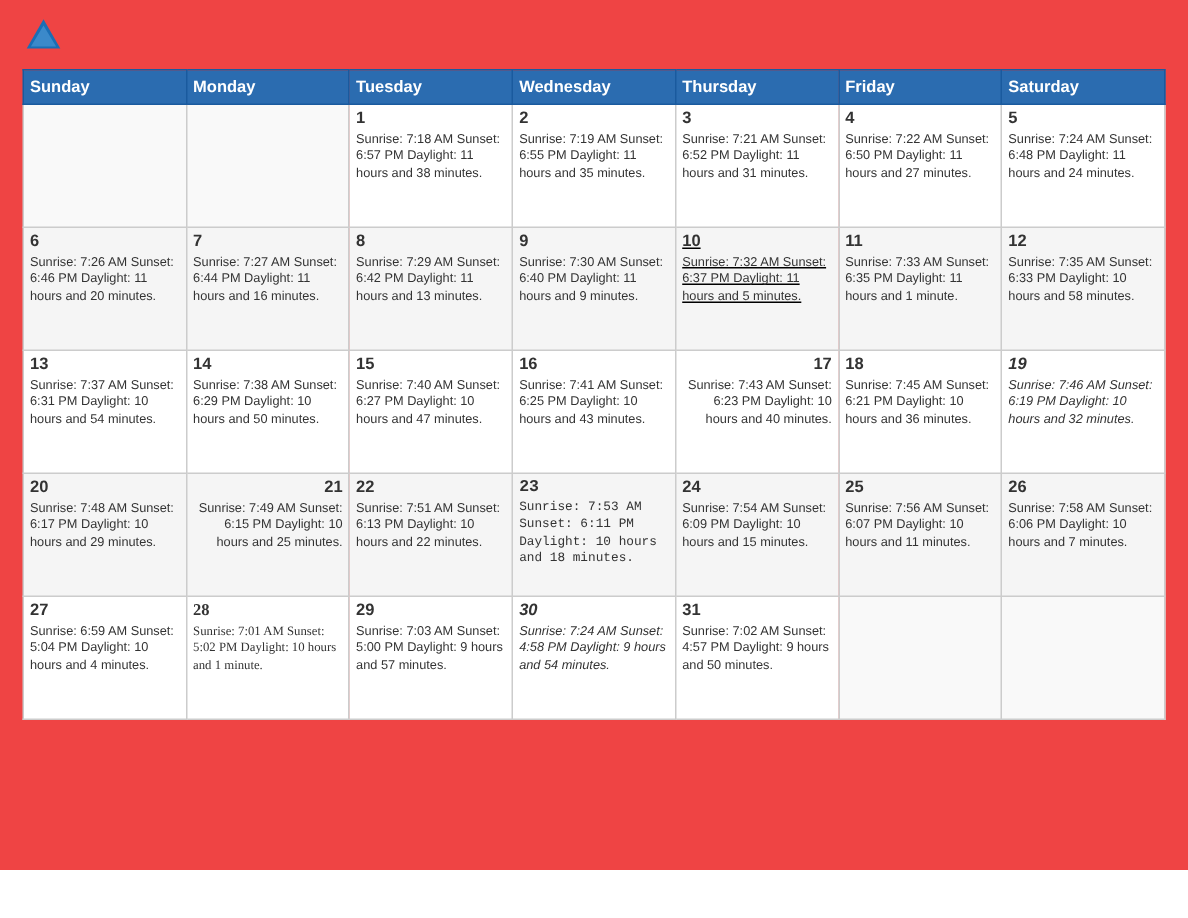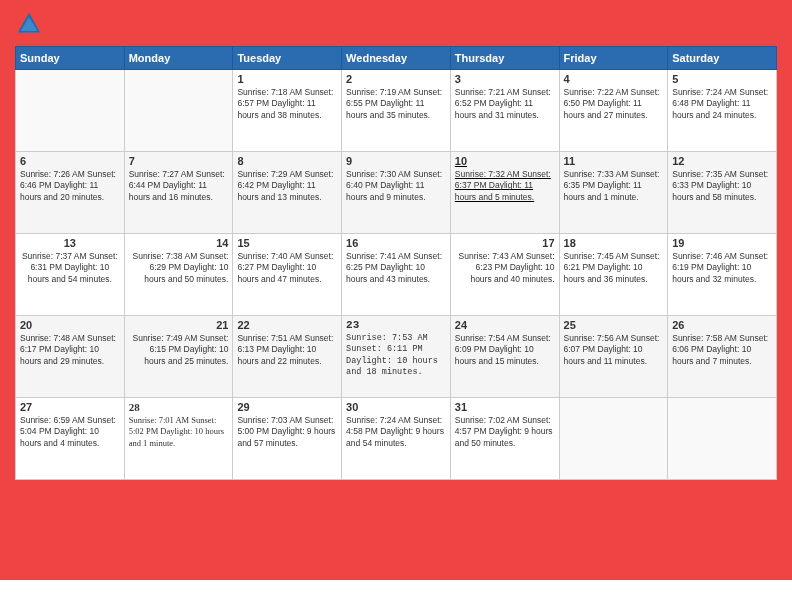--- a/index.html
+++ b/index.html
@@ -209,27 +209,27 @@
 Daylight: 11 hours and 1 minute.</div>
           </td>
           <td style="background: rgb(245, 245, 245); margin-top: 48px;">
             <span class="day-num">12</span>
             <div class="day-info">Sunrise: 7:35 AM
 Sunset: 6:33 PM
 Daylight: 10 hours and 58 minutes.</div>
           </td>
         </tr>
         <tr>
-          <td style="background: rgb(255, 255, 255); text-align: center;">
+          <td style="background: rgb(255, 255, 255);">
             <span class="day-num">13</span>
             <div class="day-info">Sunrise: 7:37 AM
 Sunset: 6:31 PM
 Daylight: 10 hours and 54 minutes.</div>
           </td>
-          <td style="background: rgb(255, 255, 255); text-align: right;">
+          <td style="background: rgb(255, 255, 255);">
             <span class="day-num">14</span>
             <div class="day-info">Sunrise: 7:38 AM
 Sunset: 6:29 PM
 Daylight: 10 hours and 50 minutes.</div>
           </td>
           <td style="background: rgb(255, 255, 255);">
             <span class="day-num">15</span>
             <div class="day-info">Sunrise: 7:40 AM
 Sunset: 6:27 PM
 Daylight: 10 hours and 47 minutes.</div>
@@ -245,21 +245,21 @@
             <div class="day-info">Sunrise: 7:43 AM
 Sunset: 6:23 PM
 Daylight: 10 hours and 40 minutes.</div>
           </td>
           <td style="background: rgb(255, 255, 255);">
             <span class="day-num">18</span>
             <div class="day-info">Sunrise: 7:45 AM
 Sunset: 6:21 PM
 Daylight: 10 hours and 36 minutes.</div>
           </td>
-          <td style="background: rgb(255, 255, 255);">
+          <td style="background: rgb(255, 255, 255); font-style: italic;">
             <span class="day-num">19</span>
             <div class="day-info">Sunrise: 7:46 AM
 Sunset: 6:19 PM
 Daylight: 10 hours and 32 minutes.</div>
           </td>
         </tr>
         <tr>
           <td style="background: rgb(245, 245, 245); margin-left: 25px;">
             <span class="day-num">20</span>
             <div class="day-info">Sunrise: 7:48 AM
@@ -315,21 +315,21 @@
             <div class="day-info">Sunrise: 7:01 AM
 Sunset: 5:02 PM
 Daylight: 10 hours and 1 minute.</div>
           </td>
           <td style="background: rgb(255, 255, 255);">
             <span class="day-num">29</span>
             <div class="day-info">Sunrise: 7:03 AM
 Sunset: 5:00 PM
 Daylight: 9 hours and 57 minutes.</div>
           </td>
-          <td style="background: rgb(255, 255, 255);">
+          <td style="background: rgb(255, 255, 255); font-style: italic;">
             <span class="day-num">30</span>
             <div class="day-info">Sunrise: 7:24 AM
 Sunset: 4:58 PM
 Daylight: 9 hours and 54 minutes.</div>
           </td>
           <td style="background: rgb(255, 255, 255);">
             <span class="day-num">31</span>
             <div class="day-info">Sunrise: 7:02 AM
 Sunset: 4:57 PM
 Daylight: 9 hours and 50 minutes.</div>

